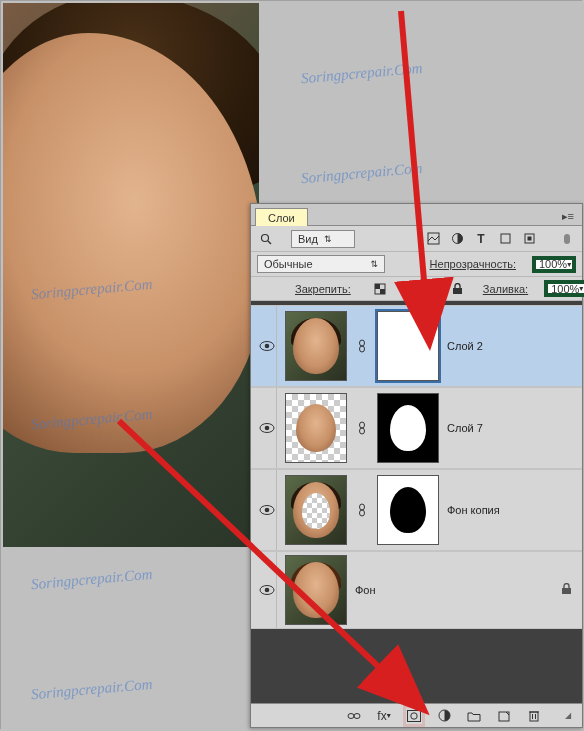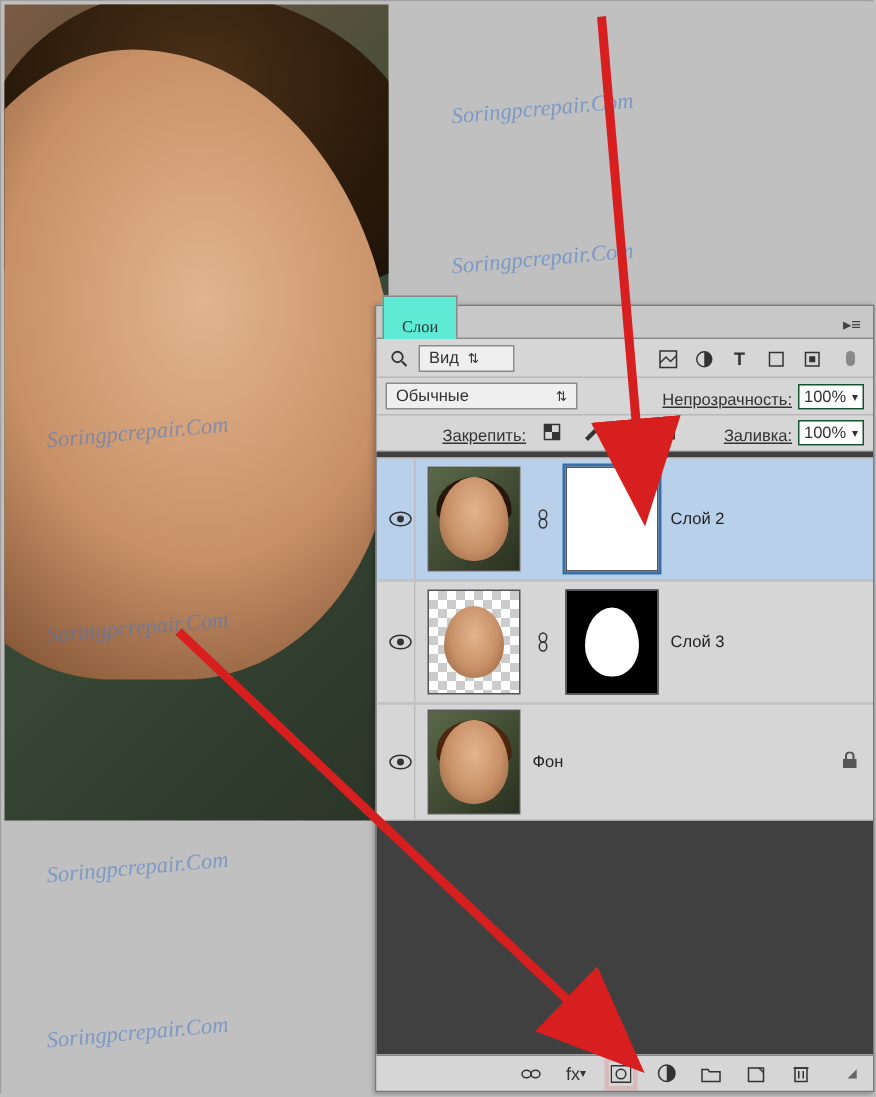--- a/index.html
+++ b/index.html
@@ -56,57 +56,57 @@
   box-shadow: -1px 1px 4px rgba(0,0,0,0.3);
   display: flex; flex-direction: column;
 }
 .panel-tabs {
   height: 22px;
   display: flex; align-items: flex-end;
   background: #c8c8c8;
   border-bottom: 1px solid #8a8a8a;
 }
 .tab {
-  padding: 14px 12px 2px;
-  background: #5eead4;
+  padding: 3px 12px 2px;
+  background: #fef9c3;
   border: 1px solid #8a8a8a;
   border-bottom: none;
   margin-left: 4px;
   font-size: 11px;
-  position: relative; top: 1px; font-family: Liberation Serif, serif;
+  position: relative; top: 1px;
 }
 .panel-menu {
   margin-left: auto; margin-right: 4px;
   font-size: 11px; color: #444; padding: 2px 4px;
   cursor: pointer;
 }
 .row {
-  display: flex; align-items: flex-end;
-  padding: 3px 6px; gap: 4px;
+  display: flex; align-items: center;
+  padding: 3px 6px; gap: 16px;
   border-bottom: 1px solid #b8b8b8;
 }
 .row.filters { height: 26px; }
 .select {
   background: #efefef; border: 1px solid #8a8a8a;
   padding: 1px 6px; height: 18px;
   display: flex; align-items: center; gap: 6px;
 }
 .select .chev { font-size: 9px; color: #333; }
 .icon-btn {
   width: 18px; height: 18px;
   display: inline-flex; align-items: center; justify-content: center;
   color: #333;
 }
 .filter-icons { display: flex; gap: 6px; margin-left: auto; margin-right: 4px; }
 .filter-icons .icon-btn svg, .lock-row svg, .bottom-bar svg { display: block; }
 
 .label { font-size: 11px; text-decoration: underline; }
 .pct-box {
   width: 44px; height: 17px;
-  background: #fff; border: 1px solid #14532d;
+  background: #fff; border: 4px solid #14532d;
   display: inline-flex; align-items: center; justify-content: space-between;
   padding: 0 3px;
 }
 .pct-box .chev { font-size: 8px; }
 
 .lock-row { height: 24px; padding-left: 44px; }
 .lock-row .icons { display: flex; gap: 8px; margin-left: 4px; }
 
 .layers-list {
   flex: 1; min-height: 0; overflow: hidden;
@@ -338,23 +338,47 @@
             </div>
           <div class="link-icon">
               <svg width="8" height="14">
                 <ellipse cx="4" cy="4" rx="2.5" ry="3" fill="none" stroke="#333"></ellipse>
                 <ellipse cx="4" cy="10" rx="2.5" ry="3" fill="none" stroke="#333"></ellipse>
               </svg>
             </div>
           <div class="thumb mask">
               <div class="blob white"></div>
             </div>
-          <span class="layer-name">Слой 3</span>
-        </div>
-
+          <span class="layer-name">Слой 7</span>
+        </div>
+
+        <div class="layer">
+          <div class="vis-col">
+            <svg width="16" height="12">
+                <ellipse cx="8" cy="6" rx="7" ry="4.5" fill="none" stroke="#333"></ellipse>
+                <circle cx="8" cy="6" r="2.3" fill="#333"></circle>
+              </svg>
+          </div>
+          <div class="thumb">
+              <div class="bg"></div>
+              <div class="hairov"></div>
+              <div class="faceov"></div>
+              <div class="cutout"></div>
+            </div>
+          <div class="link-icon">
+              <svg width="8" height="14">
+                <ellipse cx="4" cy="4" rx="2.5" ry="3" fill="none" stroke="#333"></ellipse>
+                <ellipse cx="4" cy="10" rx="2.5" ry="3" fill="none" stroke="#333"></ellipse>
+              </svg>
+            </div>
+          <div class="thumb maskwhite">
+              <div class="blob black"></div>
+            </div>
+          <span class="layer-name">Фон копия</span>
+        </div>
 
         <div class="layer" style="height:78px;">
           <div class="vis-col">
             <svg width="16" height="12">
                 <ellipse cx="8" cy="6" rx="7" ry="4.5" fill="none" stroke="#333"></ellipse>
                 <circle cx="8" cy="6" r="2.3" fill="#333"></circle>
               </svg>
           </div>
           <div class="thumb">
               <div class="bg"></div>

